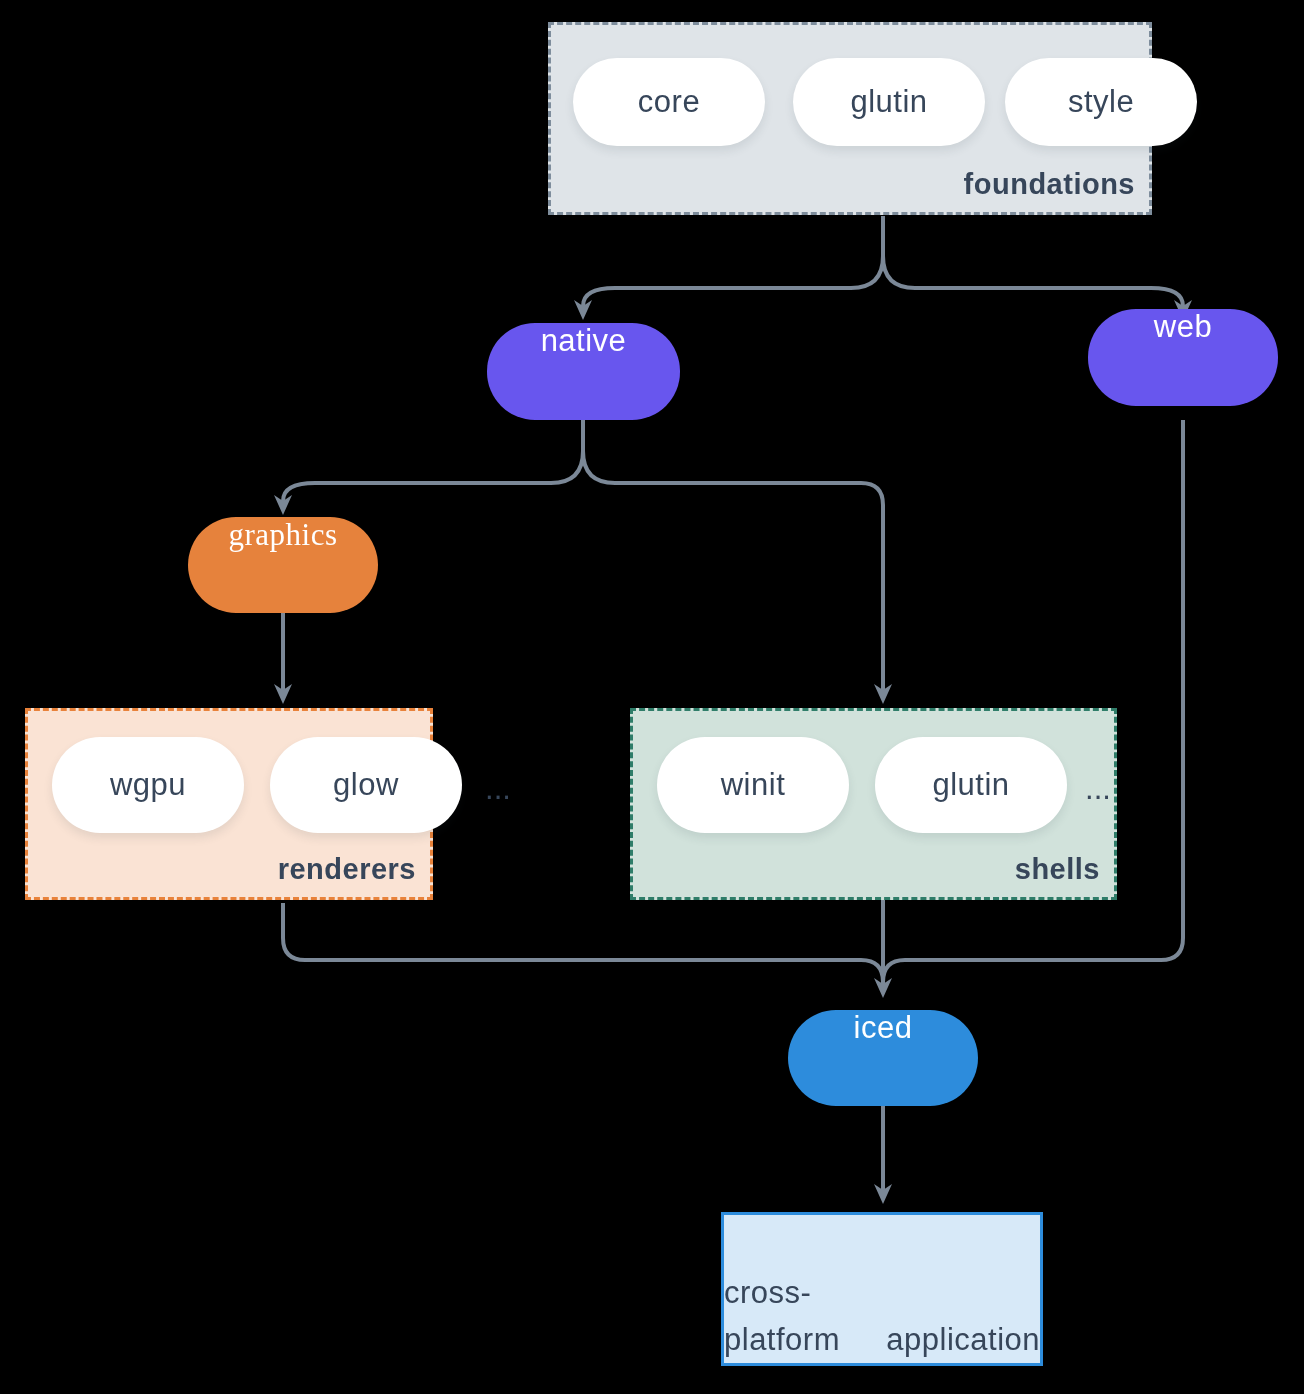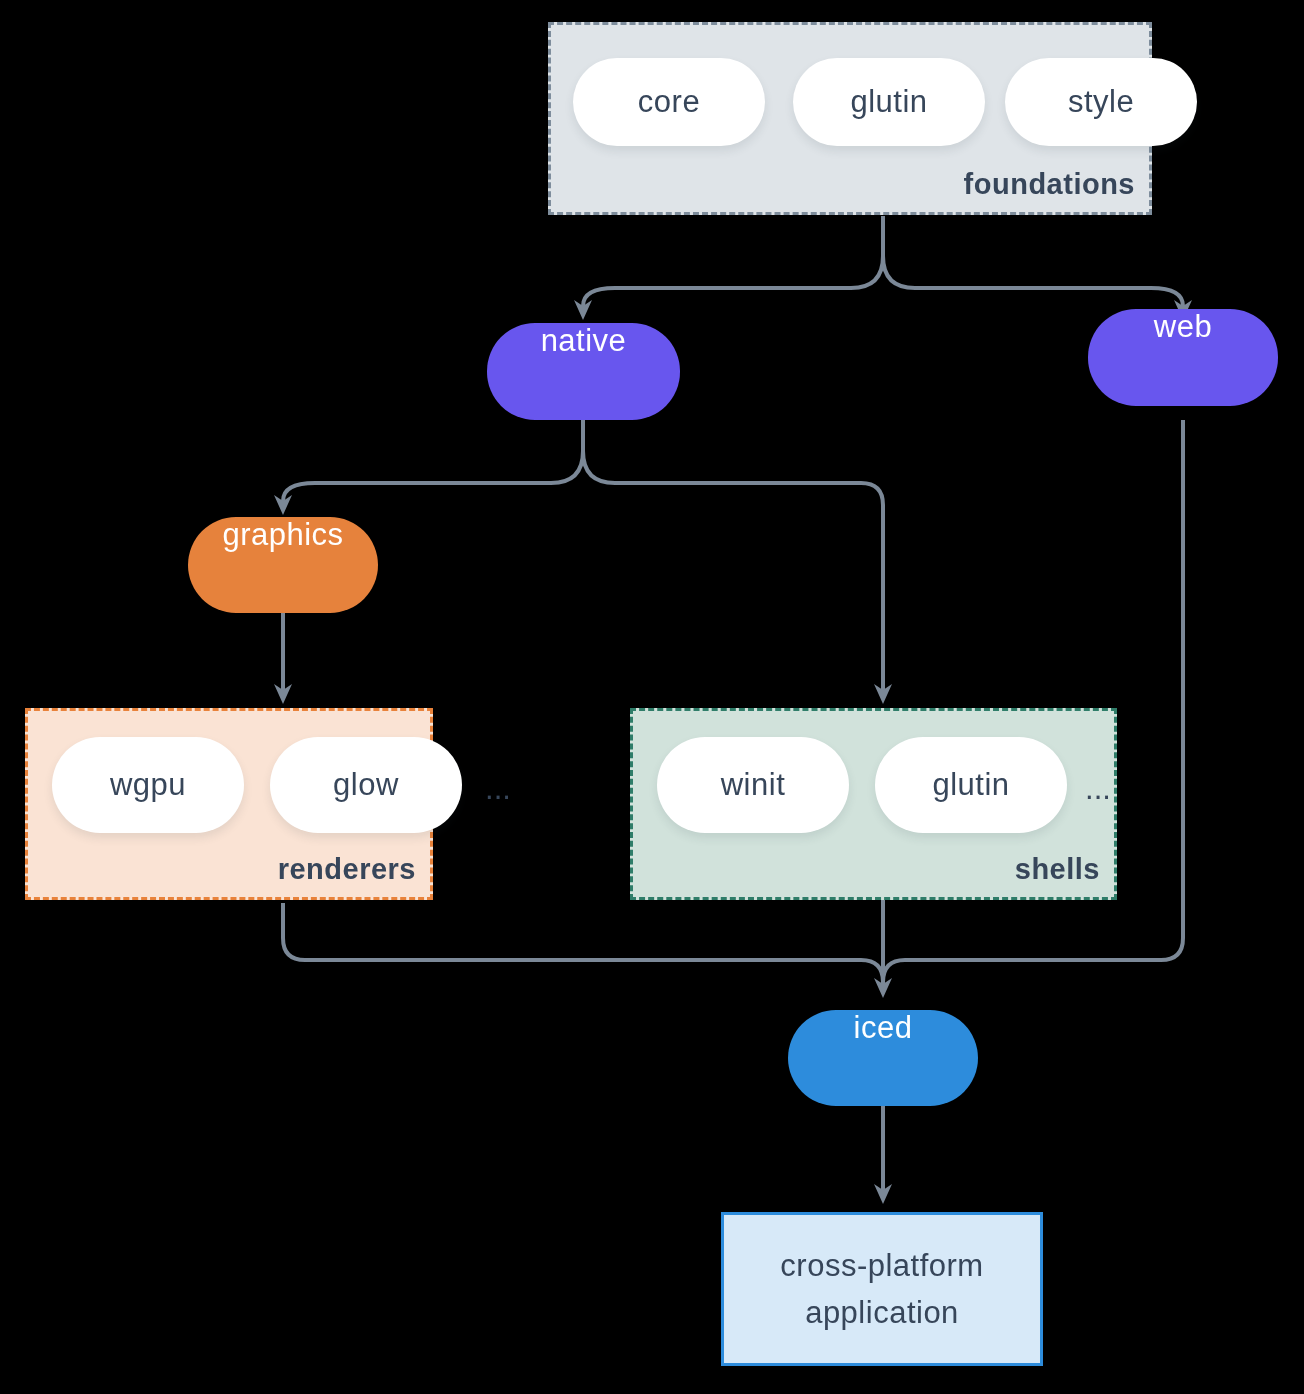--- a/index.html
+++ b/index.html
@@ -52,26 +52,26 @@
     position:absolute;top:60px;width:50px;text-align:center;
     font-size:31px;color:var(--text-dark);
   }
   .bubble{
     display:flex;justify-content:center;
     color:var(--text-light);font-size:31px;letter-spacing:.5px;
     border-radius:48px;
   }
   .bubble-native{left:487px;top:323px;width:193px;height:97px;background:var(--purple-node);}
   .bubble-web{left:1088px;top:309px;width:190px;height:97px;background:var(--purple-node);}
-  .bubble-graphics{left:188px;top:517px;width:190px;height:96px;background:var(--orange-node);}
+  .bubble-graphics{left:188px;top:517px;width:190px;height:96px;background:var(--orange-node);font-family:Liberation Serif, serif;}
   .bubble-iced{left:788px;top:1010px;width:190px;height:96px;background:var(--iced-blue);}
   .app-box{
     left:721px;top:1212px;width:322px;height:154px;
     background:var(--app-fill);border:3px solid var(--app-border);
-    display:flex;flex-direction:column;align-items:center;justify-content:center;
+    display:flex;flex-direction:row;align-items:flex-end;justify-content:center;
     color:var(--text-dark);font-size:31px;letter-spacing:.5px;line-height:47px;
   }
 </style>
 </head>
 <body>
 
 <div id="canvas">
 
   <svg id="edges" viewBox="0 0 1304 1394" xmlns="http://www.w3.org/2000/svg">
     <defs>

